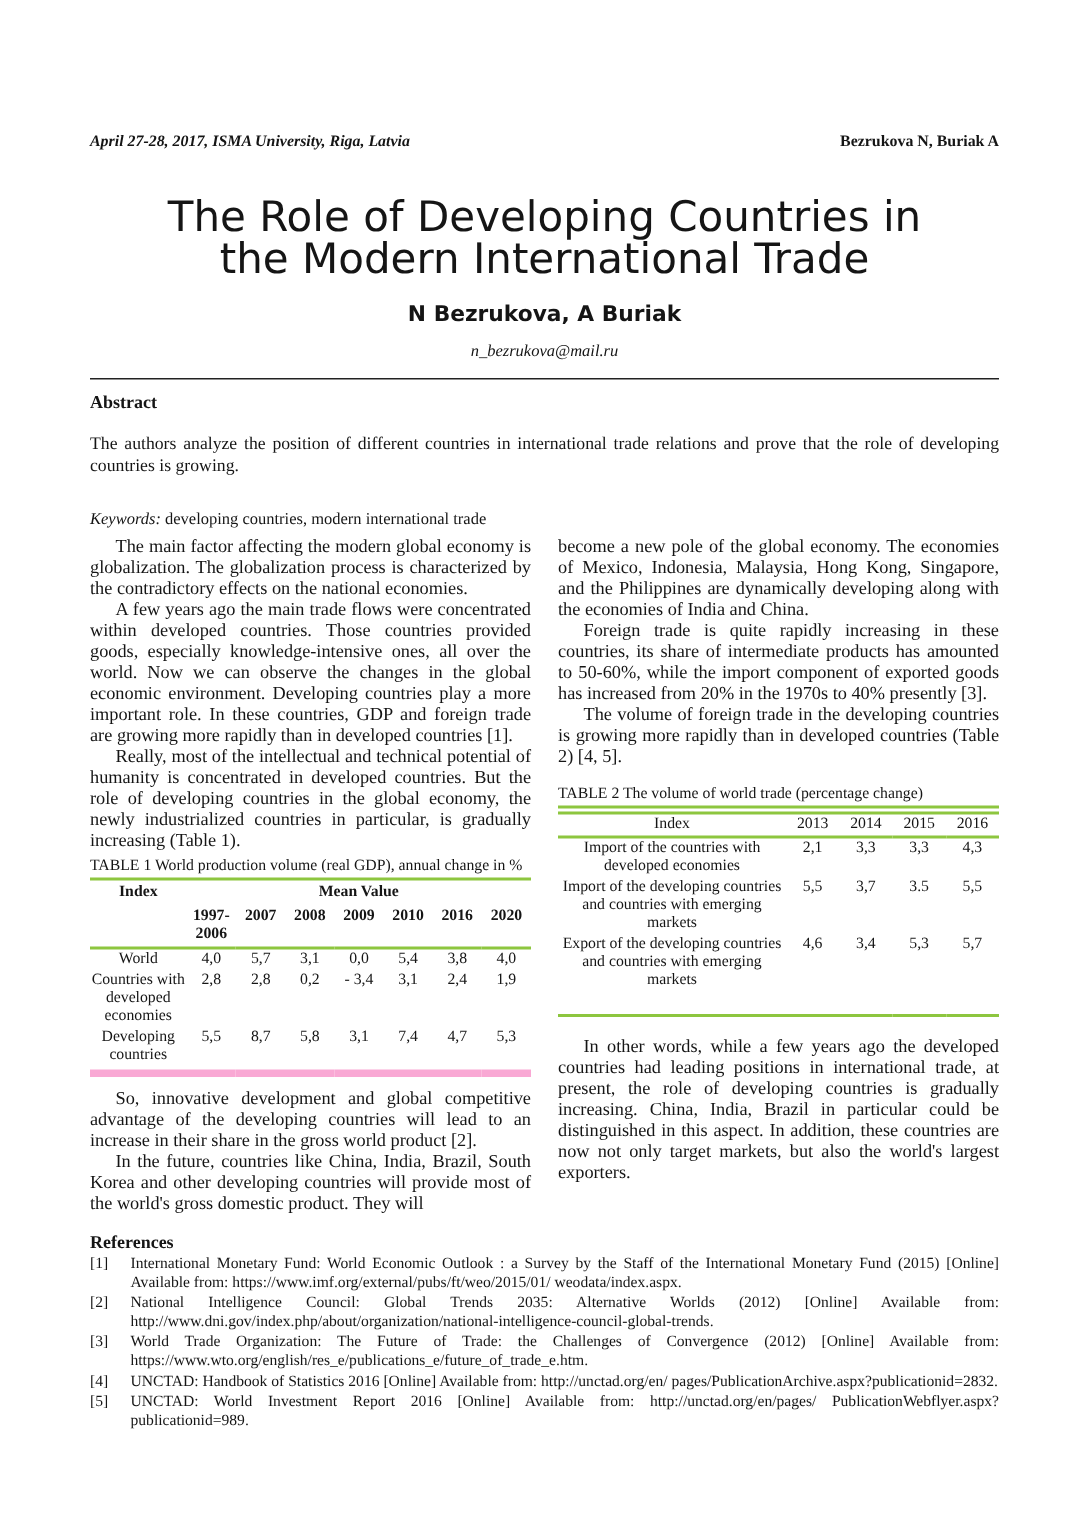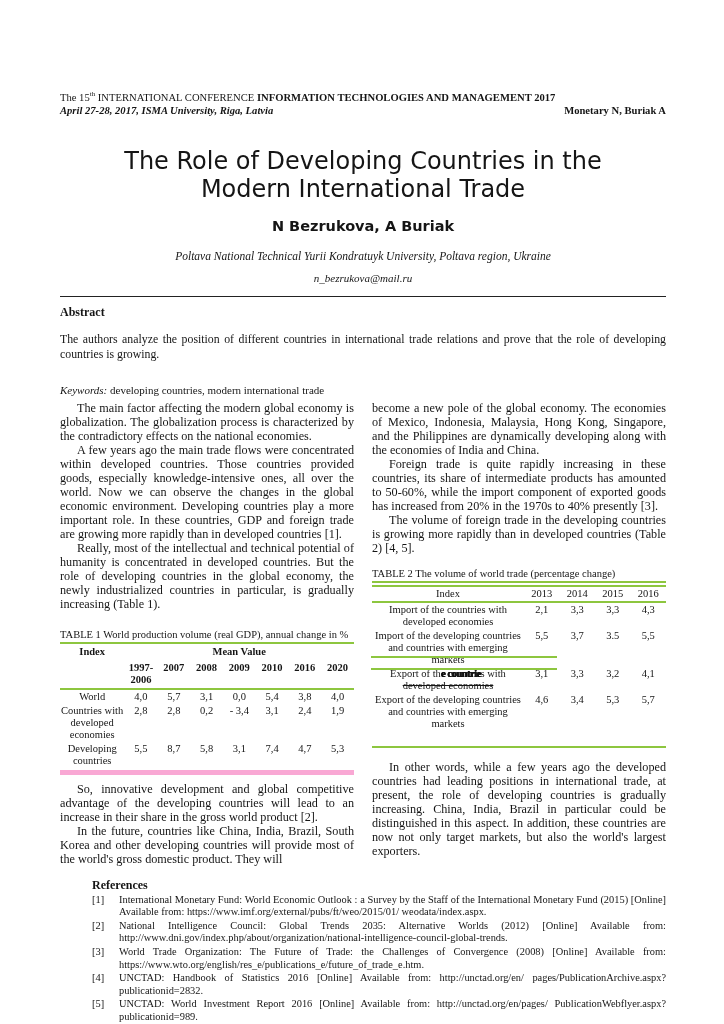--- a/index.html
+++ b/index.html
@@ -10,85 +10,83 @@
   
   .hdr{margin-top:88px;font-size:10.6px;line-height:13px;}
   .hdr-line2{display:flex;justify-content:space-between;}
   .hdr-conf-bold{font-weight:bold;}
   .hdr-date{font-weight:bold;font-style:italic;}
   .hdr-authors{font-weight:bold;}
   sup{font-size:7px;}
 
   
   .title{margin:30px auto 0;width:520px;text-align:center;
-         font-family:"DejaVu Sans","Liberation Sans",sans-serif;font-size:24px;line-height:28px;font-weight:400;}
+         font-family:"DejaVu Sans","Liberation Sans",sans-serif;font-size:28px;line-height:28px;font-weight:400;}
   .byline{margin-top:15px;text-align:center;font-family:"DejaVu Sans","Liberation Sans",sans-serif;
           font-size:14.5px;font-weight:bold;}
   .affil{margin-top:16px;text-align:center;font-style:italic;font-size:11.5px;}
   .email{margin-top:10px;text-align:center;font-style:italic;font-size:11px;}
   .rule{margin-top:12px;border:none;border-top:1.5px solid #222;height:0;}
 
   
   .abs-h{margin-top:4px;font-size:12px;font-weight:bold;}
   .abs-t{margin-top:12px;font-size:11.8px;line-height:15px;text-align:justify;}
   .kw{margin-top:22px;font-size:11px;}
   .kw-label{font-style:italic;}
 
   
   .cols{margin-top:5px;display:flex;gap:18px;}
   .col{width:296px;font-size:12.2px;line-height:14px;text-align:justify;}
   .col p{margin:0;text-indent:17px;}
   .col p.noindent{text-indent:0;}
 
   
-  .tablewrap{margin-top:17px;margin-bottom:7px;text-align:left;}
+  .tablewrap{margin-top:4px;margin-bottom:7px;text-align:left;}
   .tcap{font-size:10.5px;line-height:13px;text-indent:0;}
   .gline{height:2px;background:#8DC63F;margin-top:1px;}
   .gline.double{height:2px;background:transparent;border-top:2px solid #8DC63F;border-bottom:2px solid #8DC63F;}
   table{width:100%;border-collapse:collapse;font-size:10.5px;line-height:12px;text-align:center;}
   th,td{padding:1px 0;vertical-align:top;font-weight:normal;}
   .t1 th{font-weight:bold;padding:2px 0;}
   .t1 thead{border-bottom:2px solid #8DC63F;}
   .t1 .idxcol{width:66px;}
   .t1 .ycol{width:34px;}
   .t1 tbody tr:last-child td{padding-bottom:3px;border-bottom:5px solid #f9a8d4;font-family:Liberation Serif, serif;}
   .t2 thead{border-bottom:2px solid #8DC63F;}
   .t2 .idxcol{width:152px;}
   .t2 tbody tr:last-child td{padding-bottom:16px;border-bottom:2px solid #8DC63F;}
   .artifact-cell{position:relative;}
   .artifact-cell::before{content:"";position:absolute;left:-1px;top:-11px;width:186px;height:2px;background:#8DC63F;}
   .artifact-cell::after{content:"";position:absolute;left:-1px;top:1px;width:186px;height:2px;background:#8DC63F;}
   .smudge{font-weight:bold;letter-spacing:-0.5px;text-shadow:0.7px 0 0 #000,0 0 0.6px #000;}
   .strike{text-decoration:line-through;}
 
   
-  .refs{margin-top:12px;margin-left:32px;}
+  .refs{margin-top:12px;}
   .refs-h{font-size:12px;font-weight:bold;}
   .ref{display:flex;font-size:10.4px;line-height:12.6px;margin-top:1px;}
   .ref-num{width:27px;flex:none;}
   .ref-body{flex:1;text-align:justify;}
   .it{}
 </style>
 </head>
 <body>
 
 <div class="page">
   <div class="content">
 
     <div class="hdr">
-      <div class="hdr-line1"><span>The 15</span><sup>th</sup><span> INTERNATIONAL CONFERENCE </span><span class="hdr-conf-bold">INFORMATION TECHNOLOGIES AND MANAGEMENT 2017</span></div>
       <div class="hdr-line2">
         <span class="hdr-date">April 27-28, 2017, ISMA University, Riga, Latvia</span>
-        <span class="hdr-authors">Monetary  N, Buriak A</span>
+        <span class="hdr-authors">Bezrukova  N, Buriak A</span>
       </div>
     </div>
 
     <div class="title">The Role of Developing Countries in the Modern International Trade</div>
     <div class="byline">N Bezrukova, A Buriak</div>
-    <div class="affil">Poltava National Technical Yurii Kondratuyk University, Poltava region, Ukraine</div>
     <div class="email">n_bezrukova@mail.ru</div>
 
     <hr class="rule">
 
     <div class="abs-h">Abstract</div>
     <div class="abs-t">The authors analyze  the position of different countries in international trade relations and prove that the role of developing countries is growing.</div>
     <div class="kw"><span class="kw-label">Keywords:</span><span> developing countries, modern international trade</span></div>
 
     <div class="cols">
 
@@ -182,27 +180,20 @@
                 <td>4,3</td>
               </tr>
               <tr>
                 <td>Import of the developing countries and countries with emerging markets</td>
                 <td>5,5</td>
                 <td>3,7</td>
                 <td>3.5</td>
                 <td>5,5</td>
               </tr>
               <tr>
-                <td class="artifact-cell"><span>Export of th</span><span class="smudge">e countrie</span><span>s with</span> <span class="strike">developed economies</span></td>
-                <td>3,1</td>
-                <td>3,3</td>
-                <td>3,2</td>
-                <td>4,1</td>
-              </tr>
-              <tr>
                 <td>Export of the developing countries and countries with emerging markets</td>
                 <td>4,6</td>
                 <td>3,4</td>
                 <td>5,3</td>
                 <td>5,7</td>
               </tr>
             </tbody>
           </table>
         </div>
 
@@ -216,21 +207,21 @@
       <div class="ref">
         <span class="ref-num">[1]</span>
         <span class="ref-body"><span>International Monetary Fund:  </span><span class="it">World Economic Outlook : a Survey by the Staff of the International Monetary Fund</span><span> (2015) [Online] Available from: https://www.imf.org/external/pubs/ft/weo/2015/01/ weodata/index.aspx.</span></span>
       </div>
       <div class="ref">
         <span class="ref-num">[2]</span>
         <span class="ref-body"><span>National Intelligence Council: </span><span class="it">Global Trends 2035: Alternative Worlds (2012)</span><span> [Online] Available from: http://www.dni.gov/index.php/about/organization/national-intelligence-council-global-trends.</span></span>
       </div>
       <div class="ref">
         <span class="ref-num">[3]</span>
-        <span class="ref-body"><span>World Trade Organization: </span><span class="it">The Future of Trade: the Challenges of Convergence</span><span> (2008) [Online] Available from: https://www.wto.org/english/res_e/publications_e/future_of_trade_e.htm.</span></span>
+        <span class="ref-body"><span>World Trade Organization: </span><span class="it">The Future of Trade: the Challenges of Convergence</span><span> (2012) [Online] Available from: https://www.wto.org/english/res_e/publications_e/future_of_trade_e.htm.</span></span>
       </div>
       <div class="ref">
         <span class="ref-num">[4]</span>
         <span class="ref-body"><span>UNCTAD: </span><span class="it">Handbook of Statistics 2016</span><span> [Online] Available from: http://unctad.org/en/ pages/PublicationArchive.aspx?publicationid=2832.</span></span>
       </div>
       <div class="ref">
         <span class="ref-num">[5]</span>
         <span class="ref-body"><span>UNCTAD: </span><span class="it">World Investment Report 2016</span><span> [Online] Available from: http://unctad.org/en/pages/ PublicationWebflyer.aspx?publicationid=989.</span></span>
       </div>
     </div>

